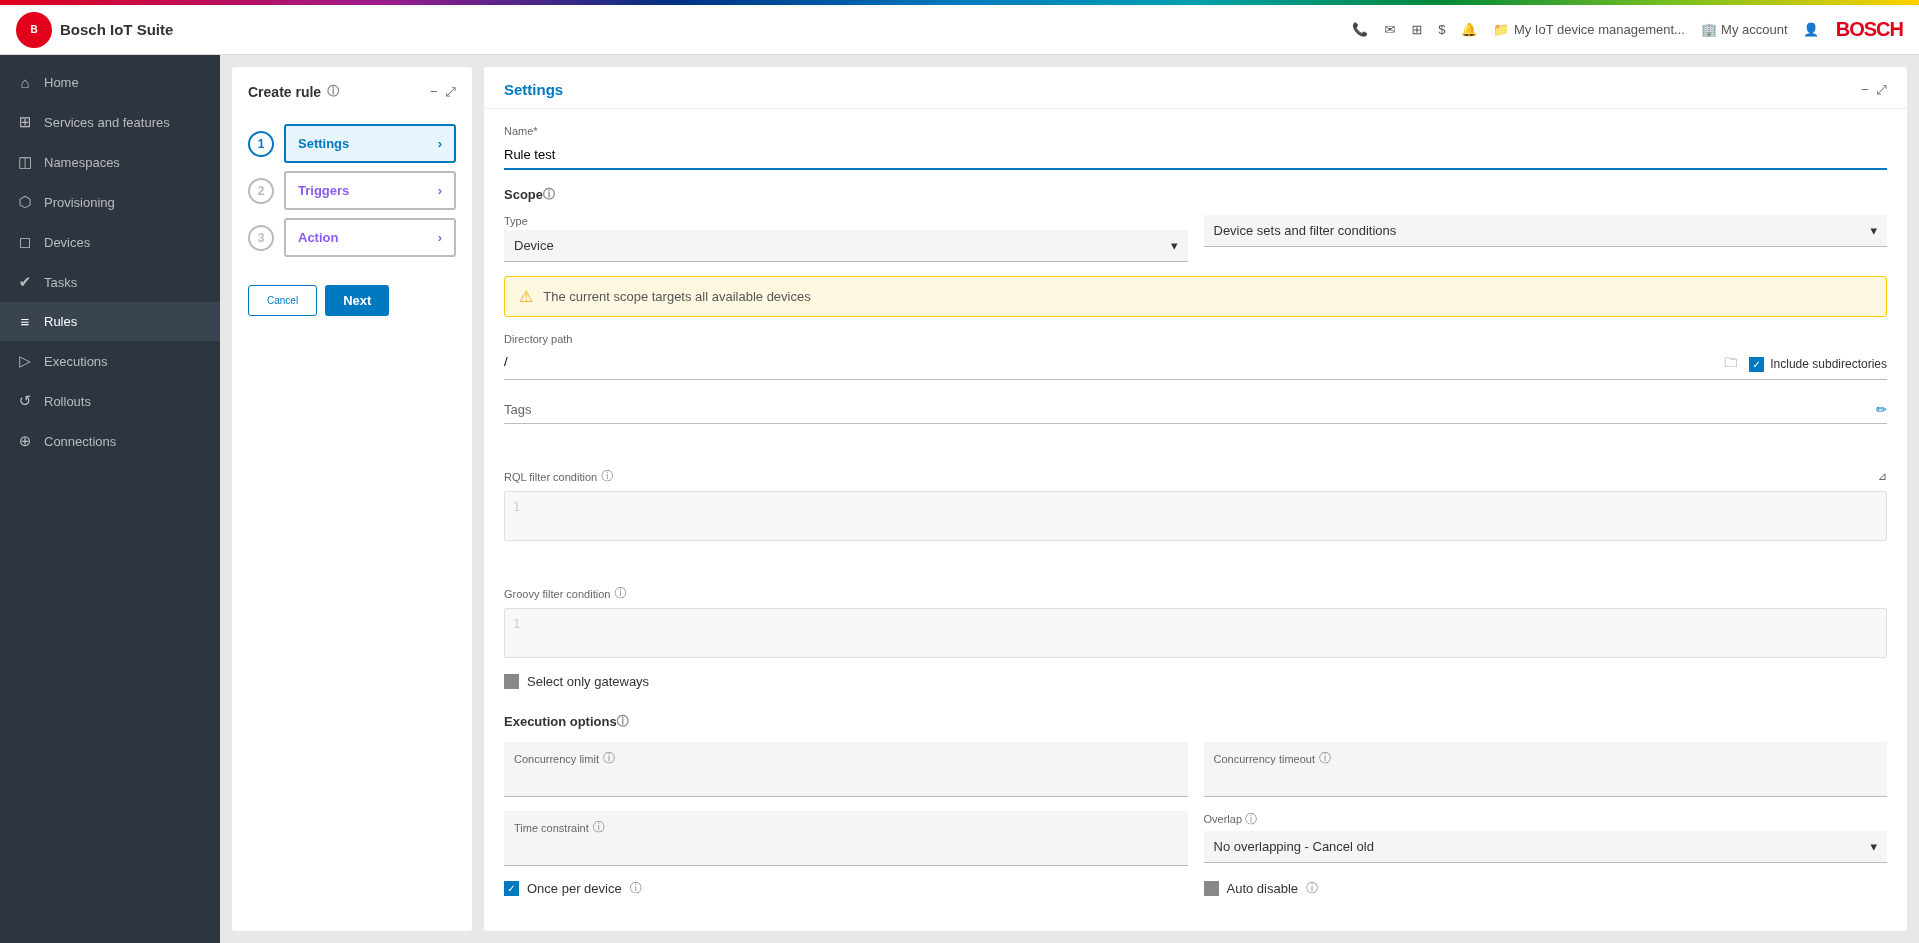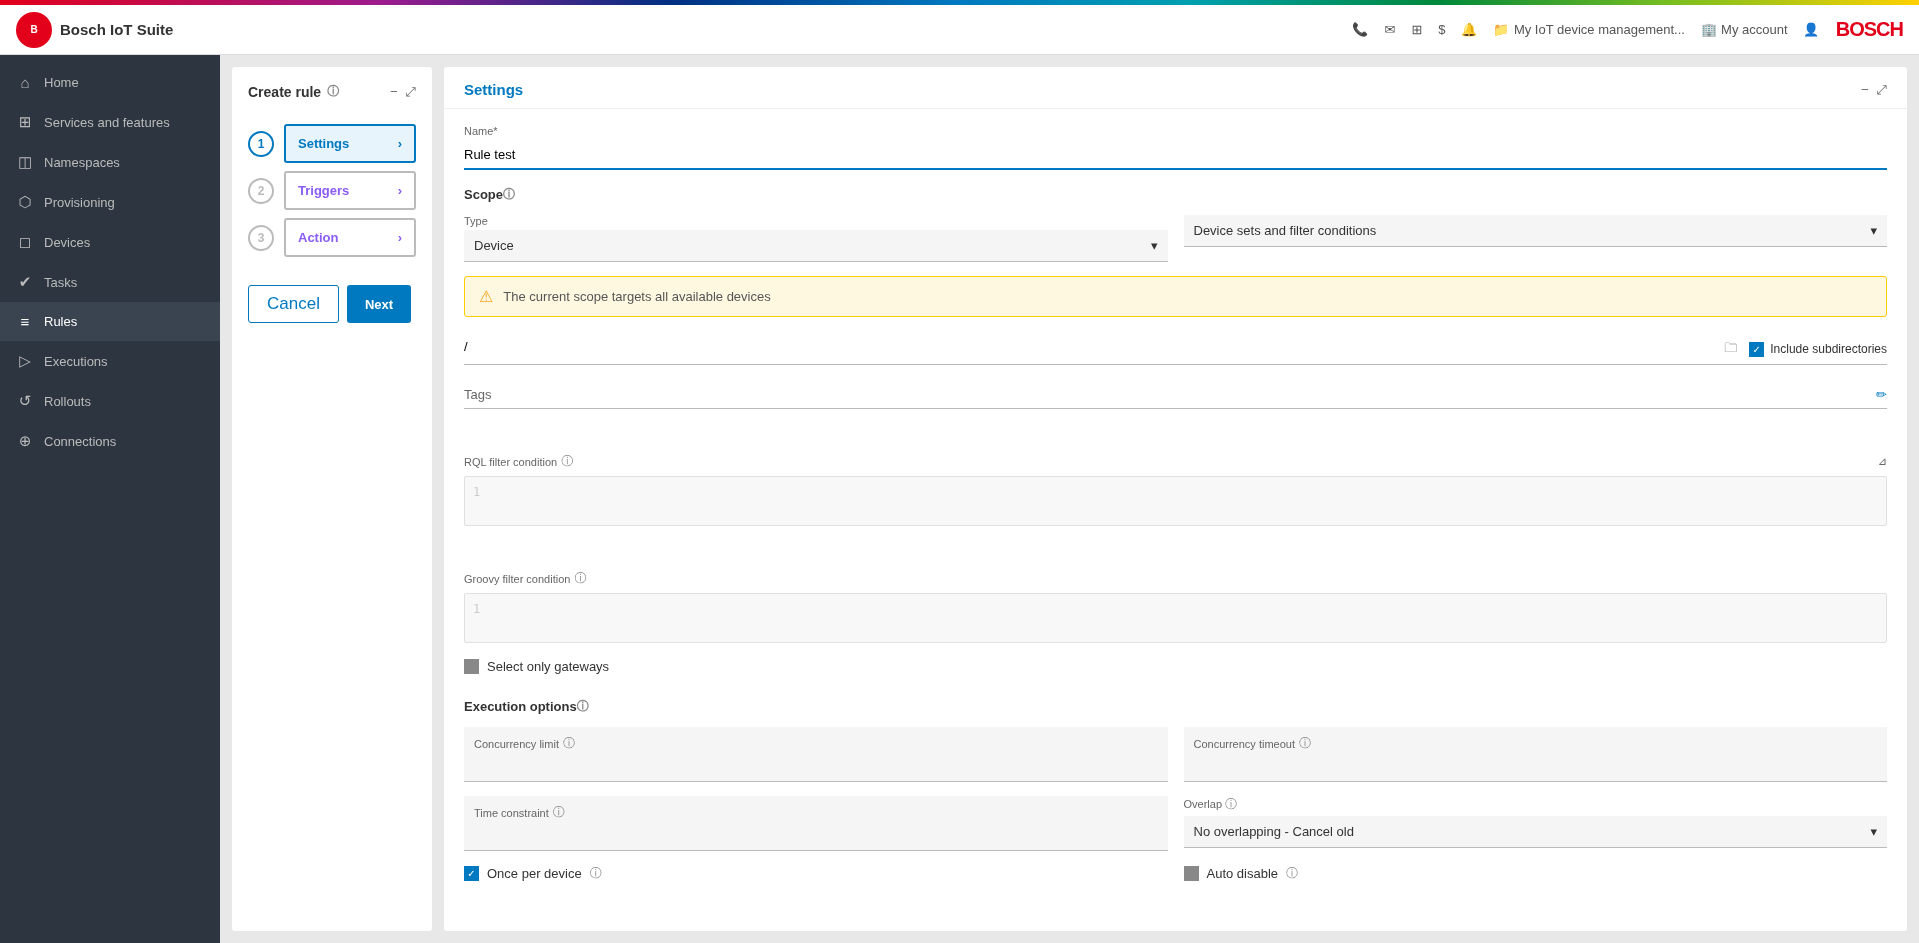--- a/index.html
+++ b/index.html
@@ -57,21 +57,21 @@
       flex: 1;
       display: flex;
       gap: 0;
       overflow: hidden;
       padding: 12px;
       background: #e8e8e8;
     }
 
     
     .create-rule-panel {
-      width: 200px;
+      width: 240px;
       background: #fff;
       border-radius: 3px;
       padding: 16px;
       flex-shrink: 0;
       margin-right: 12px;
     }
     .panel-header {
       display: flex;
       align-items: center;
       justify-content: space-between;
@@ -126,21 +126,21 @@
       display: flex;
       gap: 8px;
     }
     .btn-cancel {
       padding: 8px 18px;
       border: 1px solid #0079c0;
       background: #fff;
       color: #0079c0;
       cursor: pointer;
       border-radius: 3px;
-      font-size: 17px;
+      font-size: 10px;
     }
     .btn-next {
       padding: 8px 18px;
       border: none;
       background: #0079c0;
       color: #fff;
       cursor: pointer;
       border-radius: 3px;
       font-size: 13px;
       font-weight: 600;
@@ -507,20 +507,21 @@
             </div>
           </div>
         </div>
 
         <div class="warning-banner">
           <span class="warning-icon">⚠</span>
           <span>The current scope targets all available devices</span>
         </div>
 
         <div style="margin-bottom:16px;">
+          <div class="select-label">Directory path</div>
           <div class="dir-path-row">
             <input type="text" class="dir-path-input" value="/" style="">
             <div class="dir-path-actions">
               <span style="cursor:pointer;color:#666;">🗀</span>
               <label class="checkbox-label">
                 <div class="checkbox-checked">✓</div>
                 <span>Include subdirectories</span>
               </label>
             </div>
           </div>

